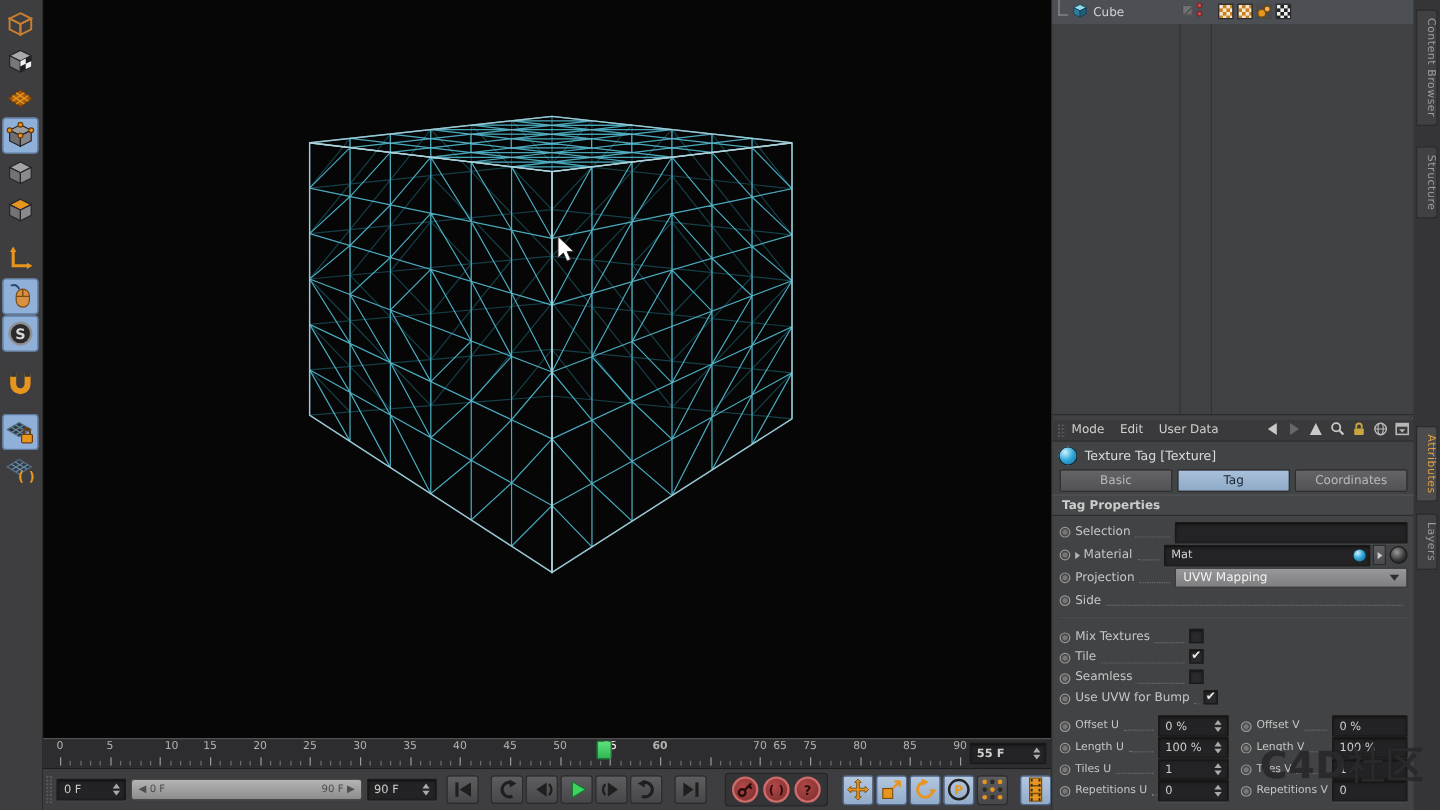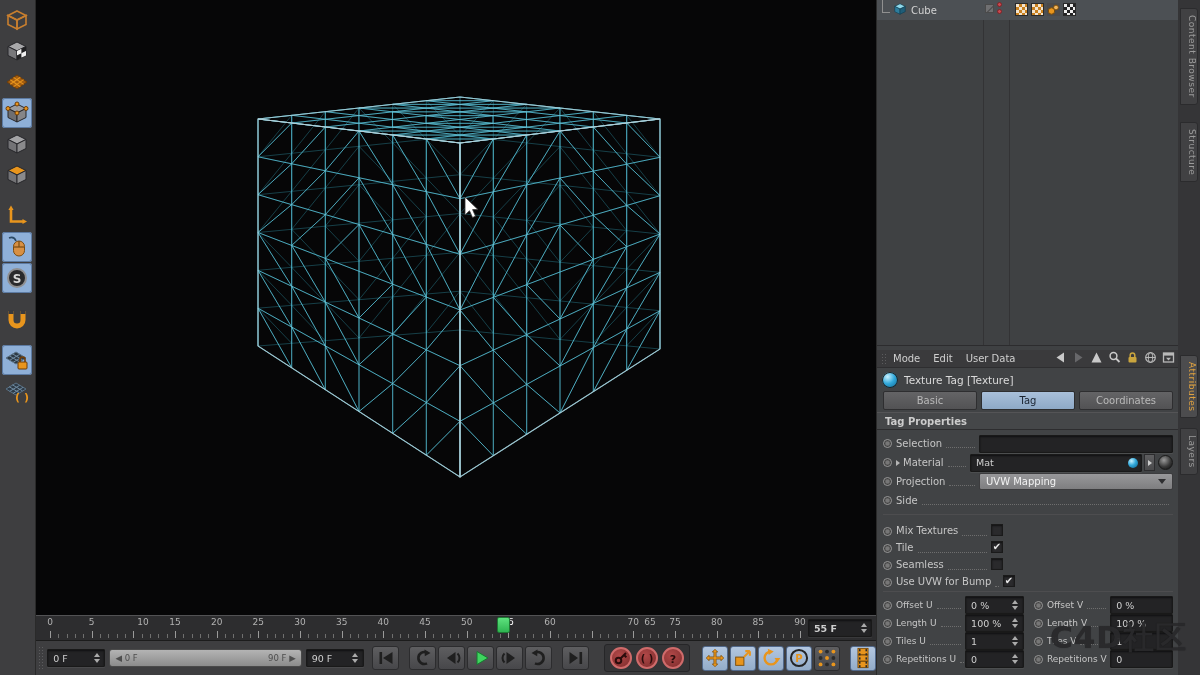--- a/index.html
+++ b/index.html
@@ -304,21 +304,21 @@
       <div class="tick" style="left: 447.3px; height: 4px;"></div>
       <div class="tick" style="left: 455.7px; height: 4px;"></div>
       <div class="tick" style="left: 464px; height: 4px;"></div>
       <div class="tick major" style="left: 472.3px; height: 7px;"></div>
       <div class="tlabel" style="left: 472.3px; color: rgb(255, 255, 255);">55</div>
       <div class="tick" style="left: 480.7px; height: 4px;"></div>
       <div class="tick" style="left: 489px; height: 4px;"></div>
       <div class="tick" style="left: 497.3px; height: 4px;"></div>
       <div class="tick" style="left: 505.7px; height: 4px;"></div>
       <div class="tick major" style="left: 514px; height: 7px;"></div>
-      <div class="tlabel" style="left: 514px;">60</div>
+      <div class="tlabel" style="left: 514px; font-weight: bold;">60</div>
       <div class="tick" style="left: 522.3px; height: 4px;"></div>
       <div class="tick" style="left: 530.7px; height: 4px;"></div>
       <div class="tick" style="left: 539px; height: 4px;"></div>
       <div class="tick" style="left: 547.3px; height: 4px;"></div>
       <div class="tick major" style="left: 555.7px; height: 7px;"></div>
       <div class="tlabel" style="left: 568px; margin-left: 46px;">65</div>
       <div class="tick" style="left: 564px; height: 4px;"></div>
       <div class="tick" style="left: 572.3px; height: 4px;"></div>
       <div class="tick" style="left: 580.7px; height: 4px;"></div>
       <div class="tick" style="left: 589px; height: 4px;"></div>

